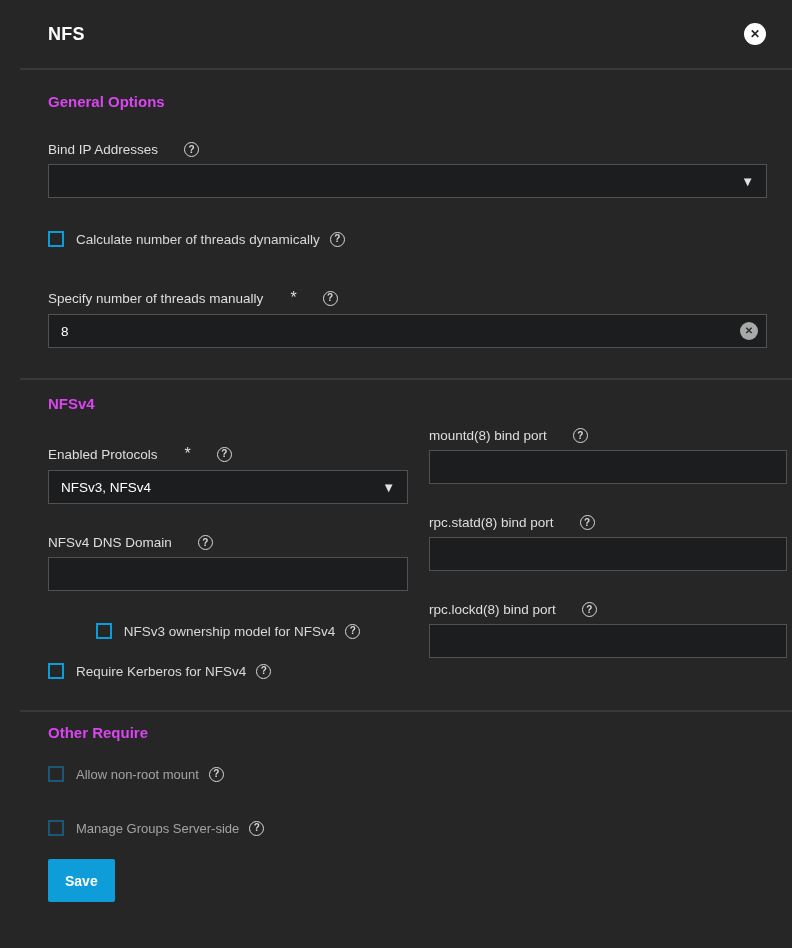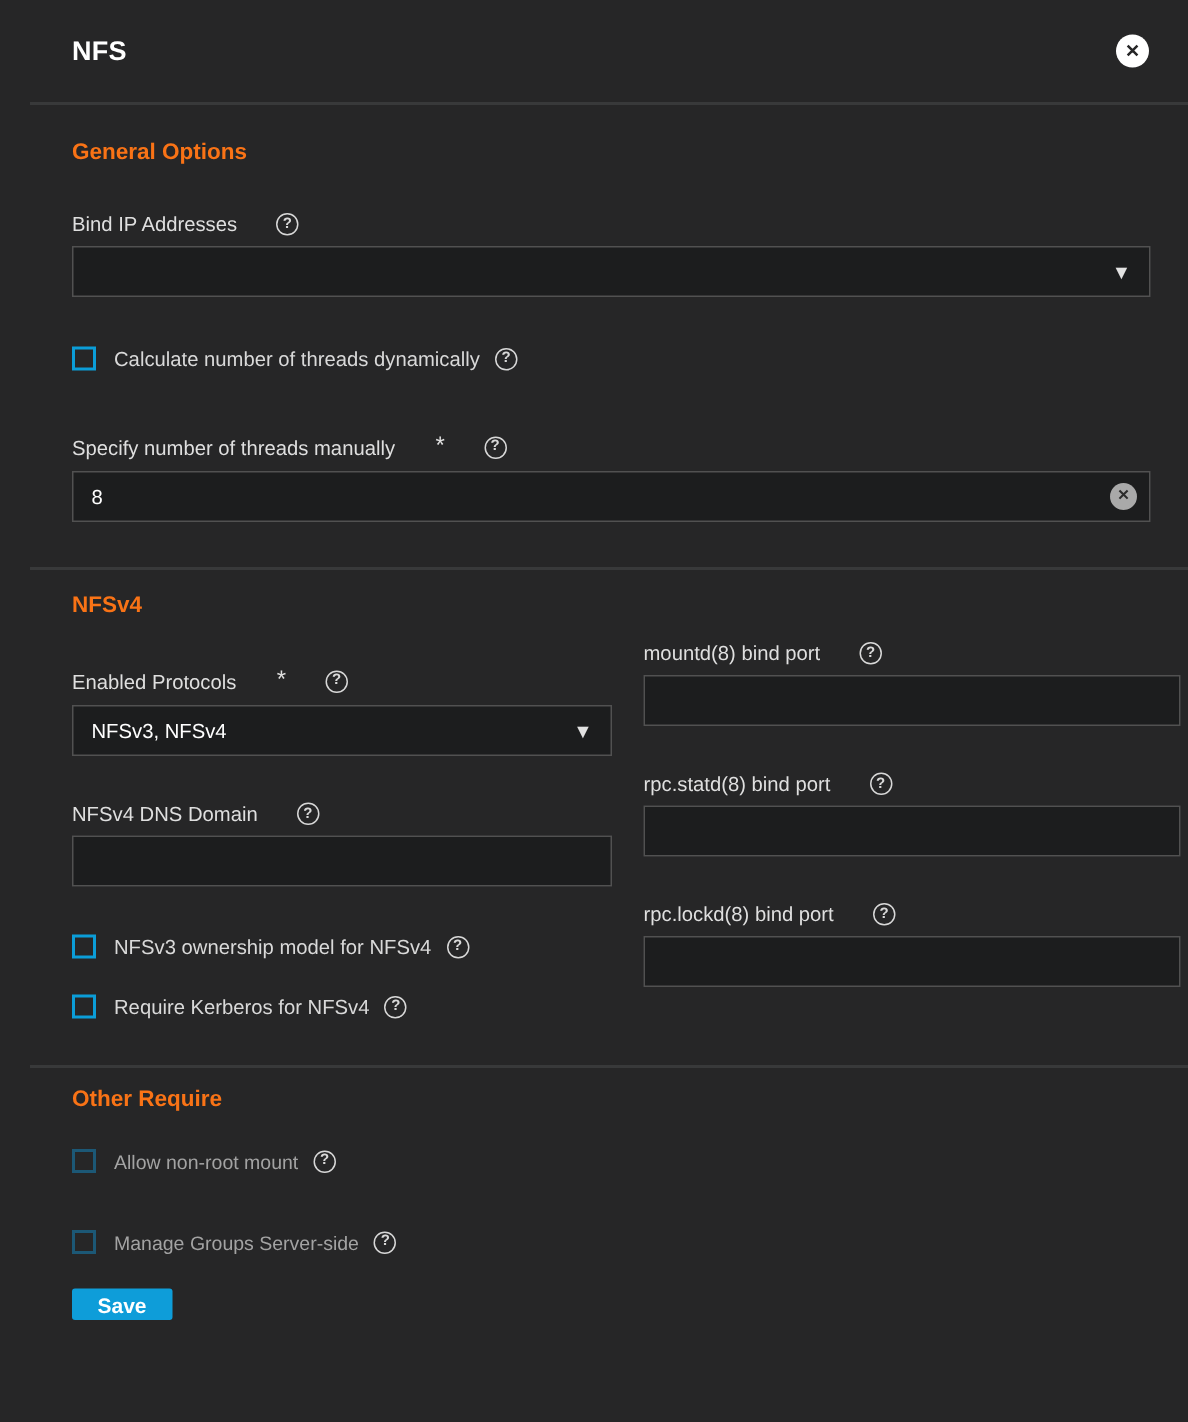--- a/index.html
+++ b/index.html
@@ -24,21 +24,21 @@
     background: #ffffff; color: #262627;
     display: flex; align-items: center; justify-content: center;
     font-size: 12px; font-weight: bold; cursor: pointer; line-height: 1;
   }
 
   .divider { height: 2px; background: #38393a; flex: 0 0 2px; }
 
   .section { padding: 0 25px 0 28px; }
 
   .section-heading {
-    font-size: 15px; font-weight: bold; color: #f97316;
+    font-size: 15px; font-weight: bold; color: #d946ef;
   }
 
   
   .label-row { display: flex; align-items: center; gap: 26px; margin-bottom: 7px; }
   .field-label { font-size: 13.5px; color: #dfdfdf; }
   .req { color: #dfdfdf; margin-left: 1px; }
   .help-icon {
     width: 15px; height: 15px; border: 1.4px solid #d8d8d8; border-radius: 50%;
     display: inline-flex; align-items: center; justify-content: center;
     font-size: 10px; font-weight: bold; color: #d8d8d8; line-height: 1;
@@ -84,32 +84,32 @@
   
   .sec-general { padding-top: 23px; }
   .f-bindip { margin-top: 32px; }
   .row-calc { margin-top: 33px; }
   .f-threads { margin-top: 42px; margin-bottom: 30px; }
 
   .sec-mid { padding-top: 15px; padding-bottom: 31px; }
   .two-col { display: grid; grid-template-columns: 360px 358px; column-gap: 21px; }
   .col-field-1 { margin-top: 33px; }
   .col-field-2 { margin-top: 31px; }
-  .row-own { margin-top: 32px; }
+  .row-own { margin-top: 32px; justify-content: center; }
   .row-kerb { margin-top: 24px; }
 
   .sec-other { padding-top: 12px; }
   .row-rdma { margin-top: 34px; }
   .row-nonroot { margin-top: 25px; }
   .row-groups { margin-top: 38px; }
 
   .save-btn {
     margin-top: 23px; margin-bottom: 30px;
     display: inline-flex; align-items: center; justify-content: center;
-    height: 21px; padding: 0 17px;
+    height: 43px; padding: 0 17px;
     background: #0e9dd9; color: #ffffff;
     font-size: 14px; font-weight: bold;
     border: none; border-radius: 2px; cursor: pointer;
     font-family: "Liberation Sans", sans-serif;
   }
 </style>
 </head>
 <body>
 
 <div class="dialog">

